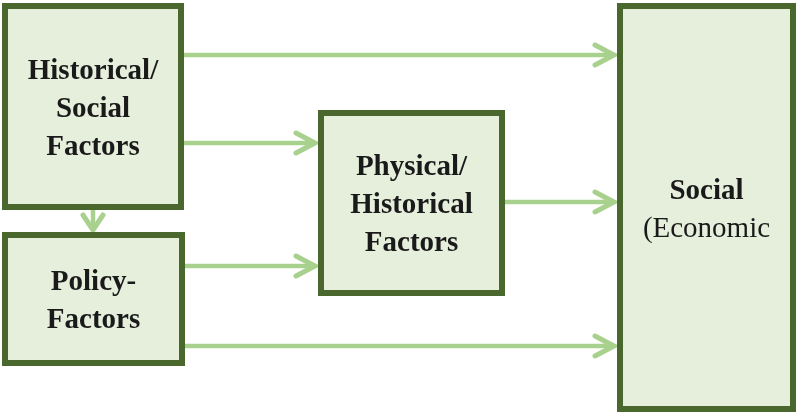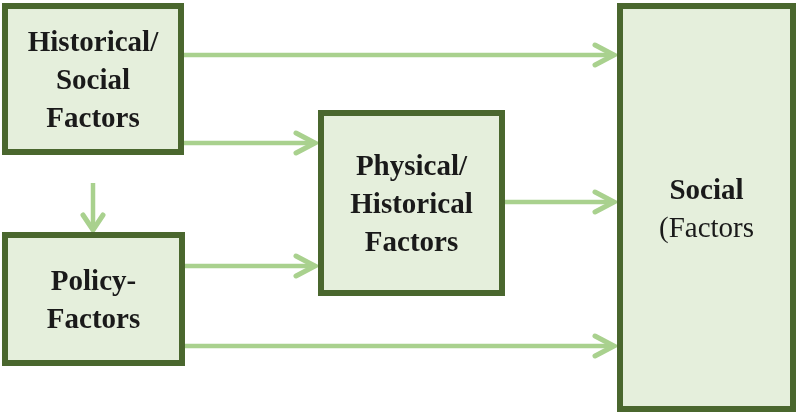--- a/index.html
+++ b/index.html
@@ -35,21 +35,21 @@
   }
   .node .ln {
     display: block;
     font-size: 29px;
     line-height: 38px;
     font-weight: bold;
     white-space: nowrap;
   }
   .node .ln.regular { font-weight: normal; }
 
-  .box-historical { left: 2px;   top: 3px;   width: 182px; height: 152px; text-align: center; }
+  .box-historical { left: 2px;   top: 3px;   width: 182px; height: 207px; text-align: center; }
   .box-policy     { left: 2px;   top: 232px; width: 183px; height: 134px; }
   .box-physical   { left: 318px; top: 110px; width: 187px; height: 186px; }
   .box-diversity  { left: 617px; top: 3px;   width: 179px; height: 409px; }
 
   .arrow-layer {
     position: absolute;
     left: 0; top: 0;
     width: 800px; height: 416px;
     z-index: 1;
     pointer-events: none;
@@ -118,16 +118,16 @@
   </div>
 
   <div class="node box-physical">
     <span class="ln">Physical/</span>
     <span class="ln">Historical</span>
     <span class="ln">Factors</span>
   </div>
 
   <div class="node box-diversity">
     <span class="ln">Social</span>
-    <span class="ln regular">(Factors</span>
+    <span class="ln regular">(Economic</span>
   </div>
 
 </div>
 
 </body></html>

